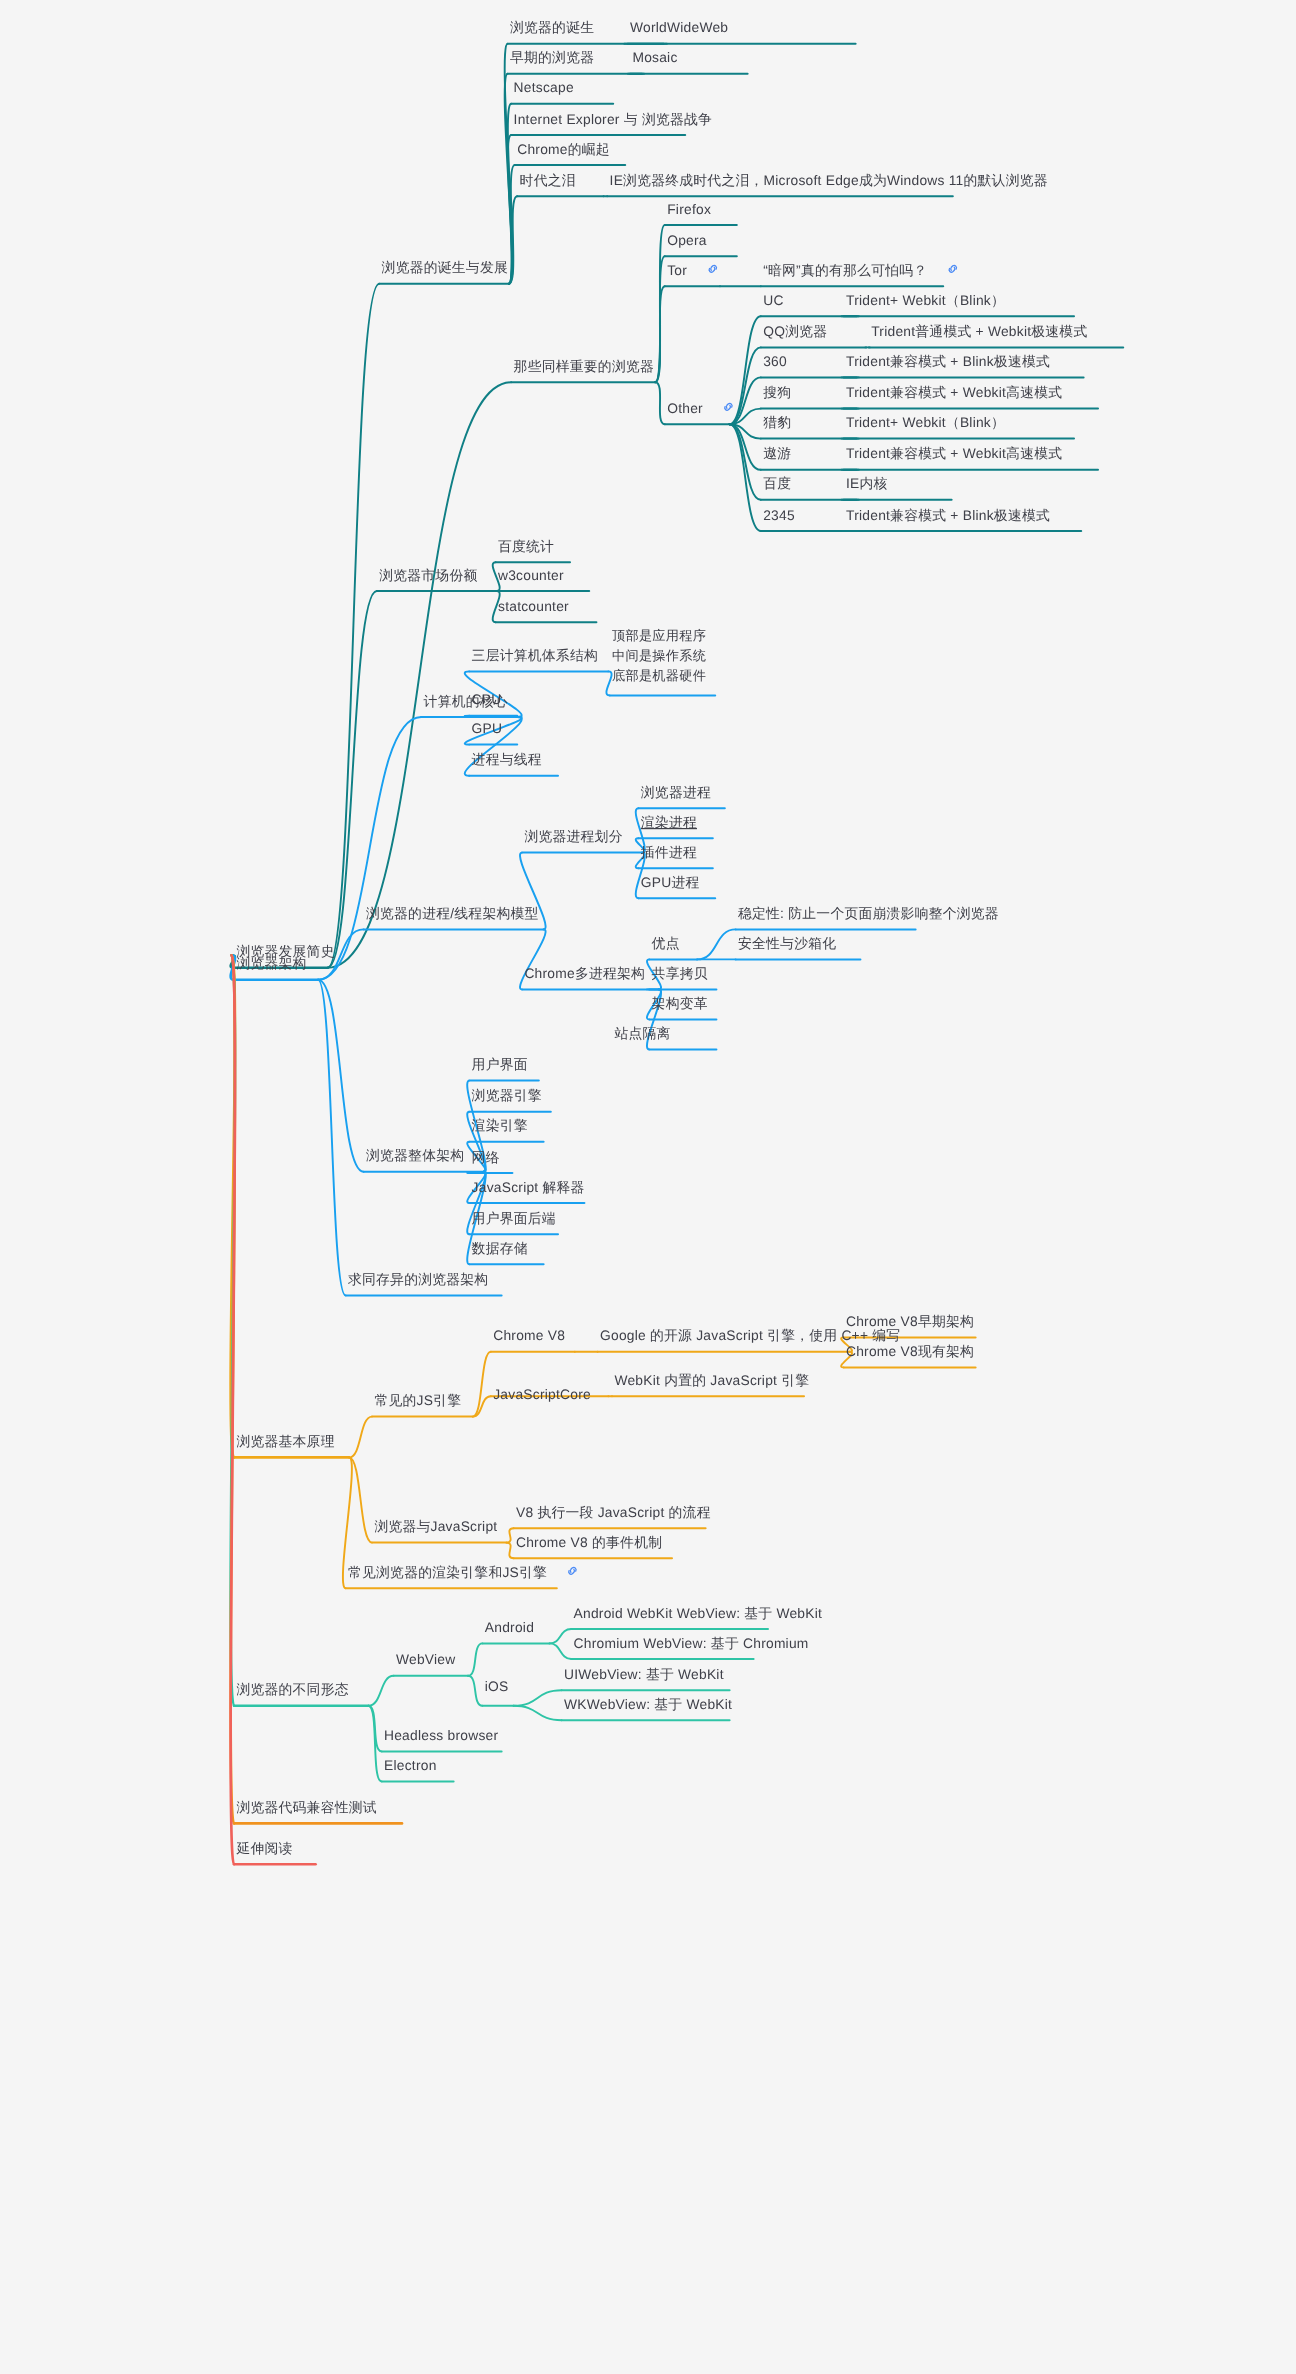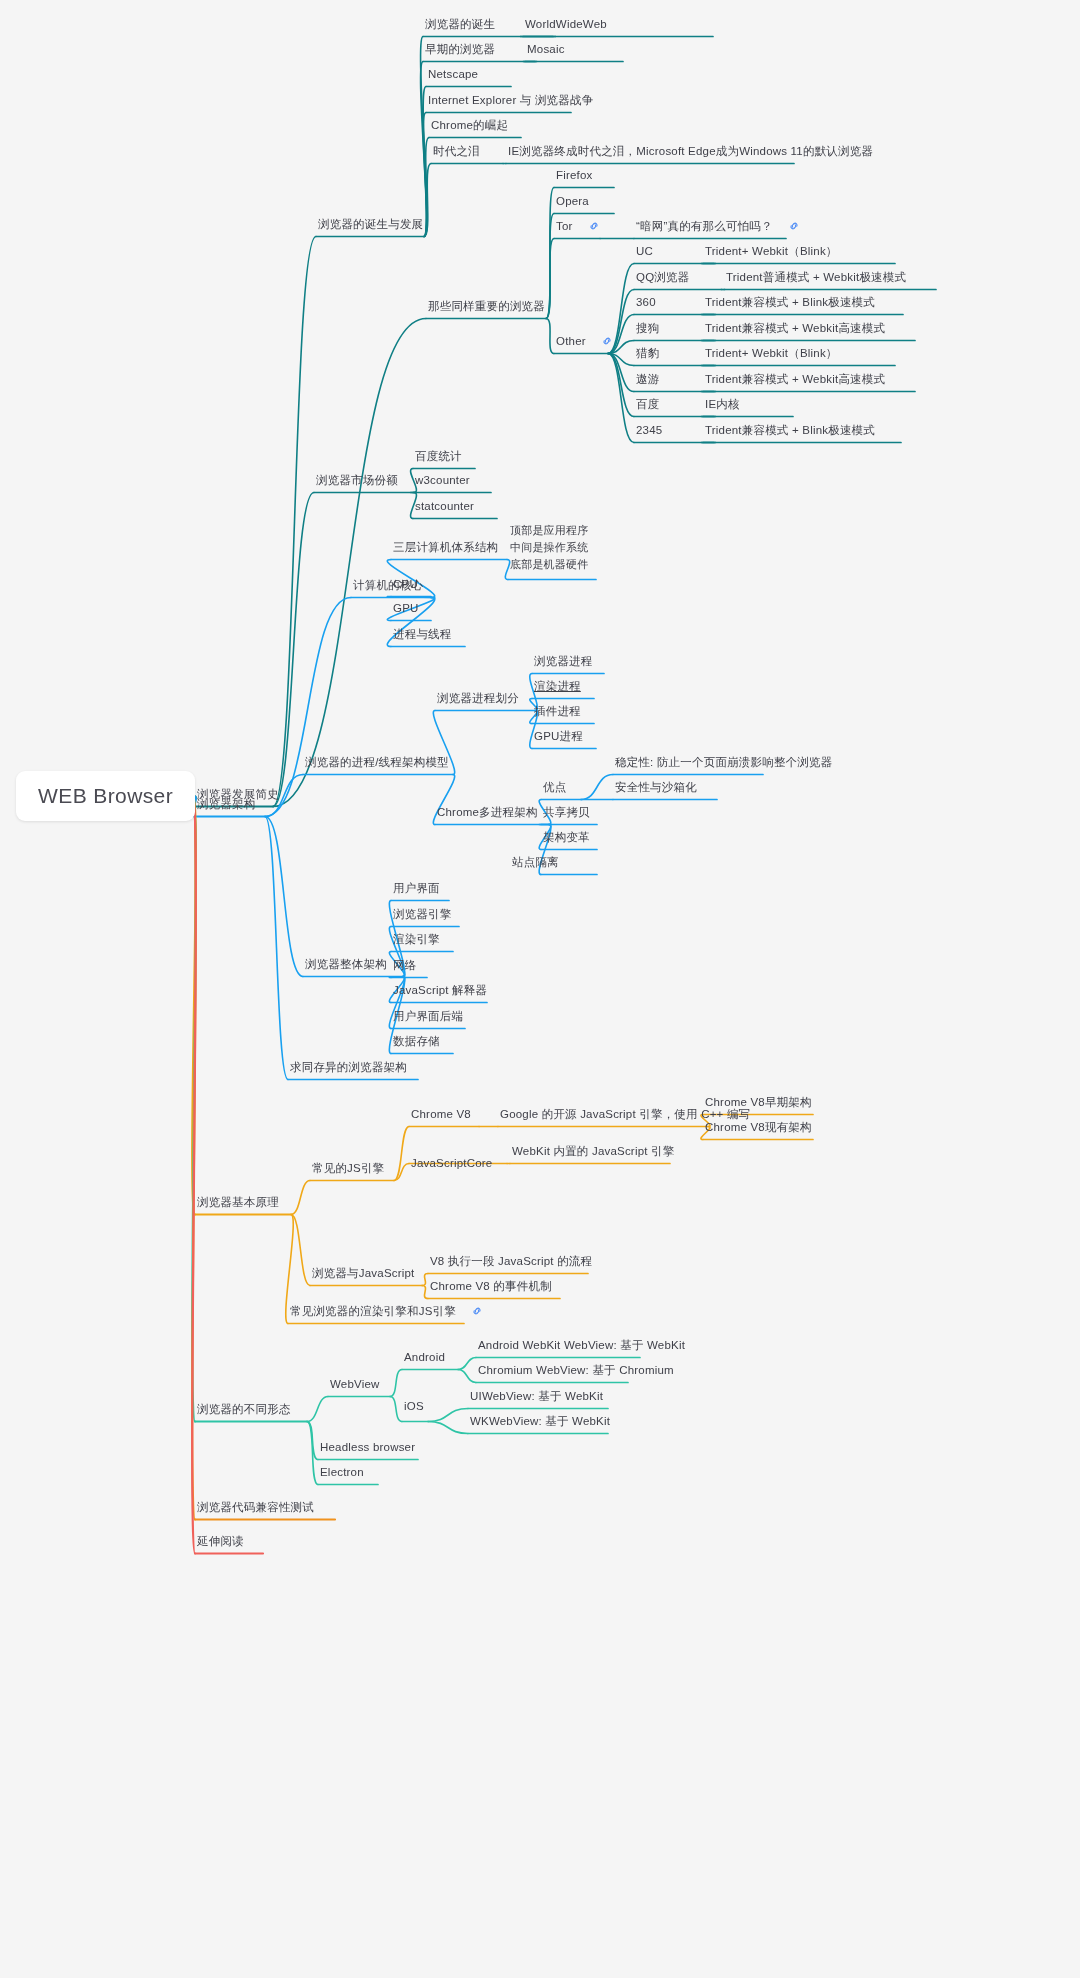--- a/index.html
+++ b/index.html
@@ -204,23 +204,20 @@
       <path d="M 428 1421.5 C 450 1421.5, 446 1433.5, 468 1433.5" stroke="#2ec4a6" stroke-width="1.6" fill="none" stroke-linecap="round"></path>
       <path d="M 318 1459.5 L 418 1459.5" stroke="#2ec4a6" stroke-width="1.7" fill="none" stroke-linecap="round"></path>
       <path d="M 307 1421.5 C 315.8 1421.5, 309.2 1459.5, 318 1459.5" stroke="#2ec4a6" stroke-width="1.6" fill="none" stroke-linecap="round"></path>
       <path d="M 318 1484.5 L 378 1484.5" stroke="#2ec4a6" stroke-width="1.7" fill="none" stroke-linecap="round"></path>
       <path d="M 307 1421.5 C 315.8 1421.5, 309.2 1484.5, 318 1484.5" stroke="#2ec4a6" stroke-width="1.6" fill="none" stroke-linecap="round"></path>
       <path d="M 195 1519.5 L 335 1519.5" stroke="#f0921e" stroke-width="2.2" fill="none" stroke-linecap="round"></path>
       <path d="M 193 796 C 201.8 796, 186.2 1519.5, 195 1519.5" stroke="#f0921e" stroke-width="2.2" fill="none" stroke-linecap="round"></path>
       <path d="M 195 1553.5 L 263 1553.5" stroke="#f0615a" stroke-width="2.2" fill="none" stroke-linecap="round"></path>
       <path d="M 193 796 C 201.8 796, 186.2 1553.5, 195 1553.5" stroke="#f0615a" stroke-width="2.2" fill="none" stroke-linecap="round"></path>
     </svg>
-  <div class="root" id="root-node" style="left:16px;top:771px;">
-    <span>WEB Browser</span>
-  </div>
 <div class="node" style="left: 197px; top: 786.75px;"><span>浏览器发展简史</span></div>
     <div class="node" style="left: 318px; top: 216.75px;"><span>浏览器的诞生与发展</span></div>
     <div class="node" style="left: 425px; top: 16.75px;"><span>浏览器的诞生</span></div>
     <div class="node" style="left: 525px; top: 16.75px;"><span>WorldWideWeb</span></div>
     <div class="node" style="left: 425px; top: 41.75px;"><span>早期的浏览器</span></div>
     <div class="node" style="left: 527px; top: 41.75px;"><span>Mosaic</span></div>
     <div class="node" style="left: 428px; top: 66.75px;"><span>Netscape</span></div>
     <div class="node" style="left: 428px; top: 92.75px;"><span>Internet Explorer 与 浏览器战争</span></div>
     <div class="node" style="left: 431px; top: 117.75px;"><span>Chrome的崛起</span></div>
     <div class="node" style="left: 433px; top: 143.75px;"><span>时代之泪</span></div>

